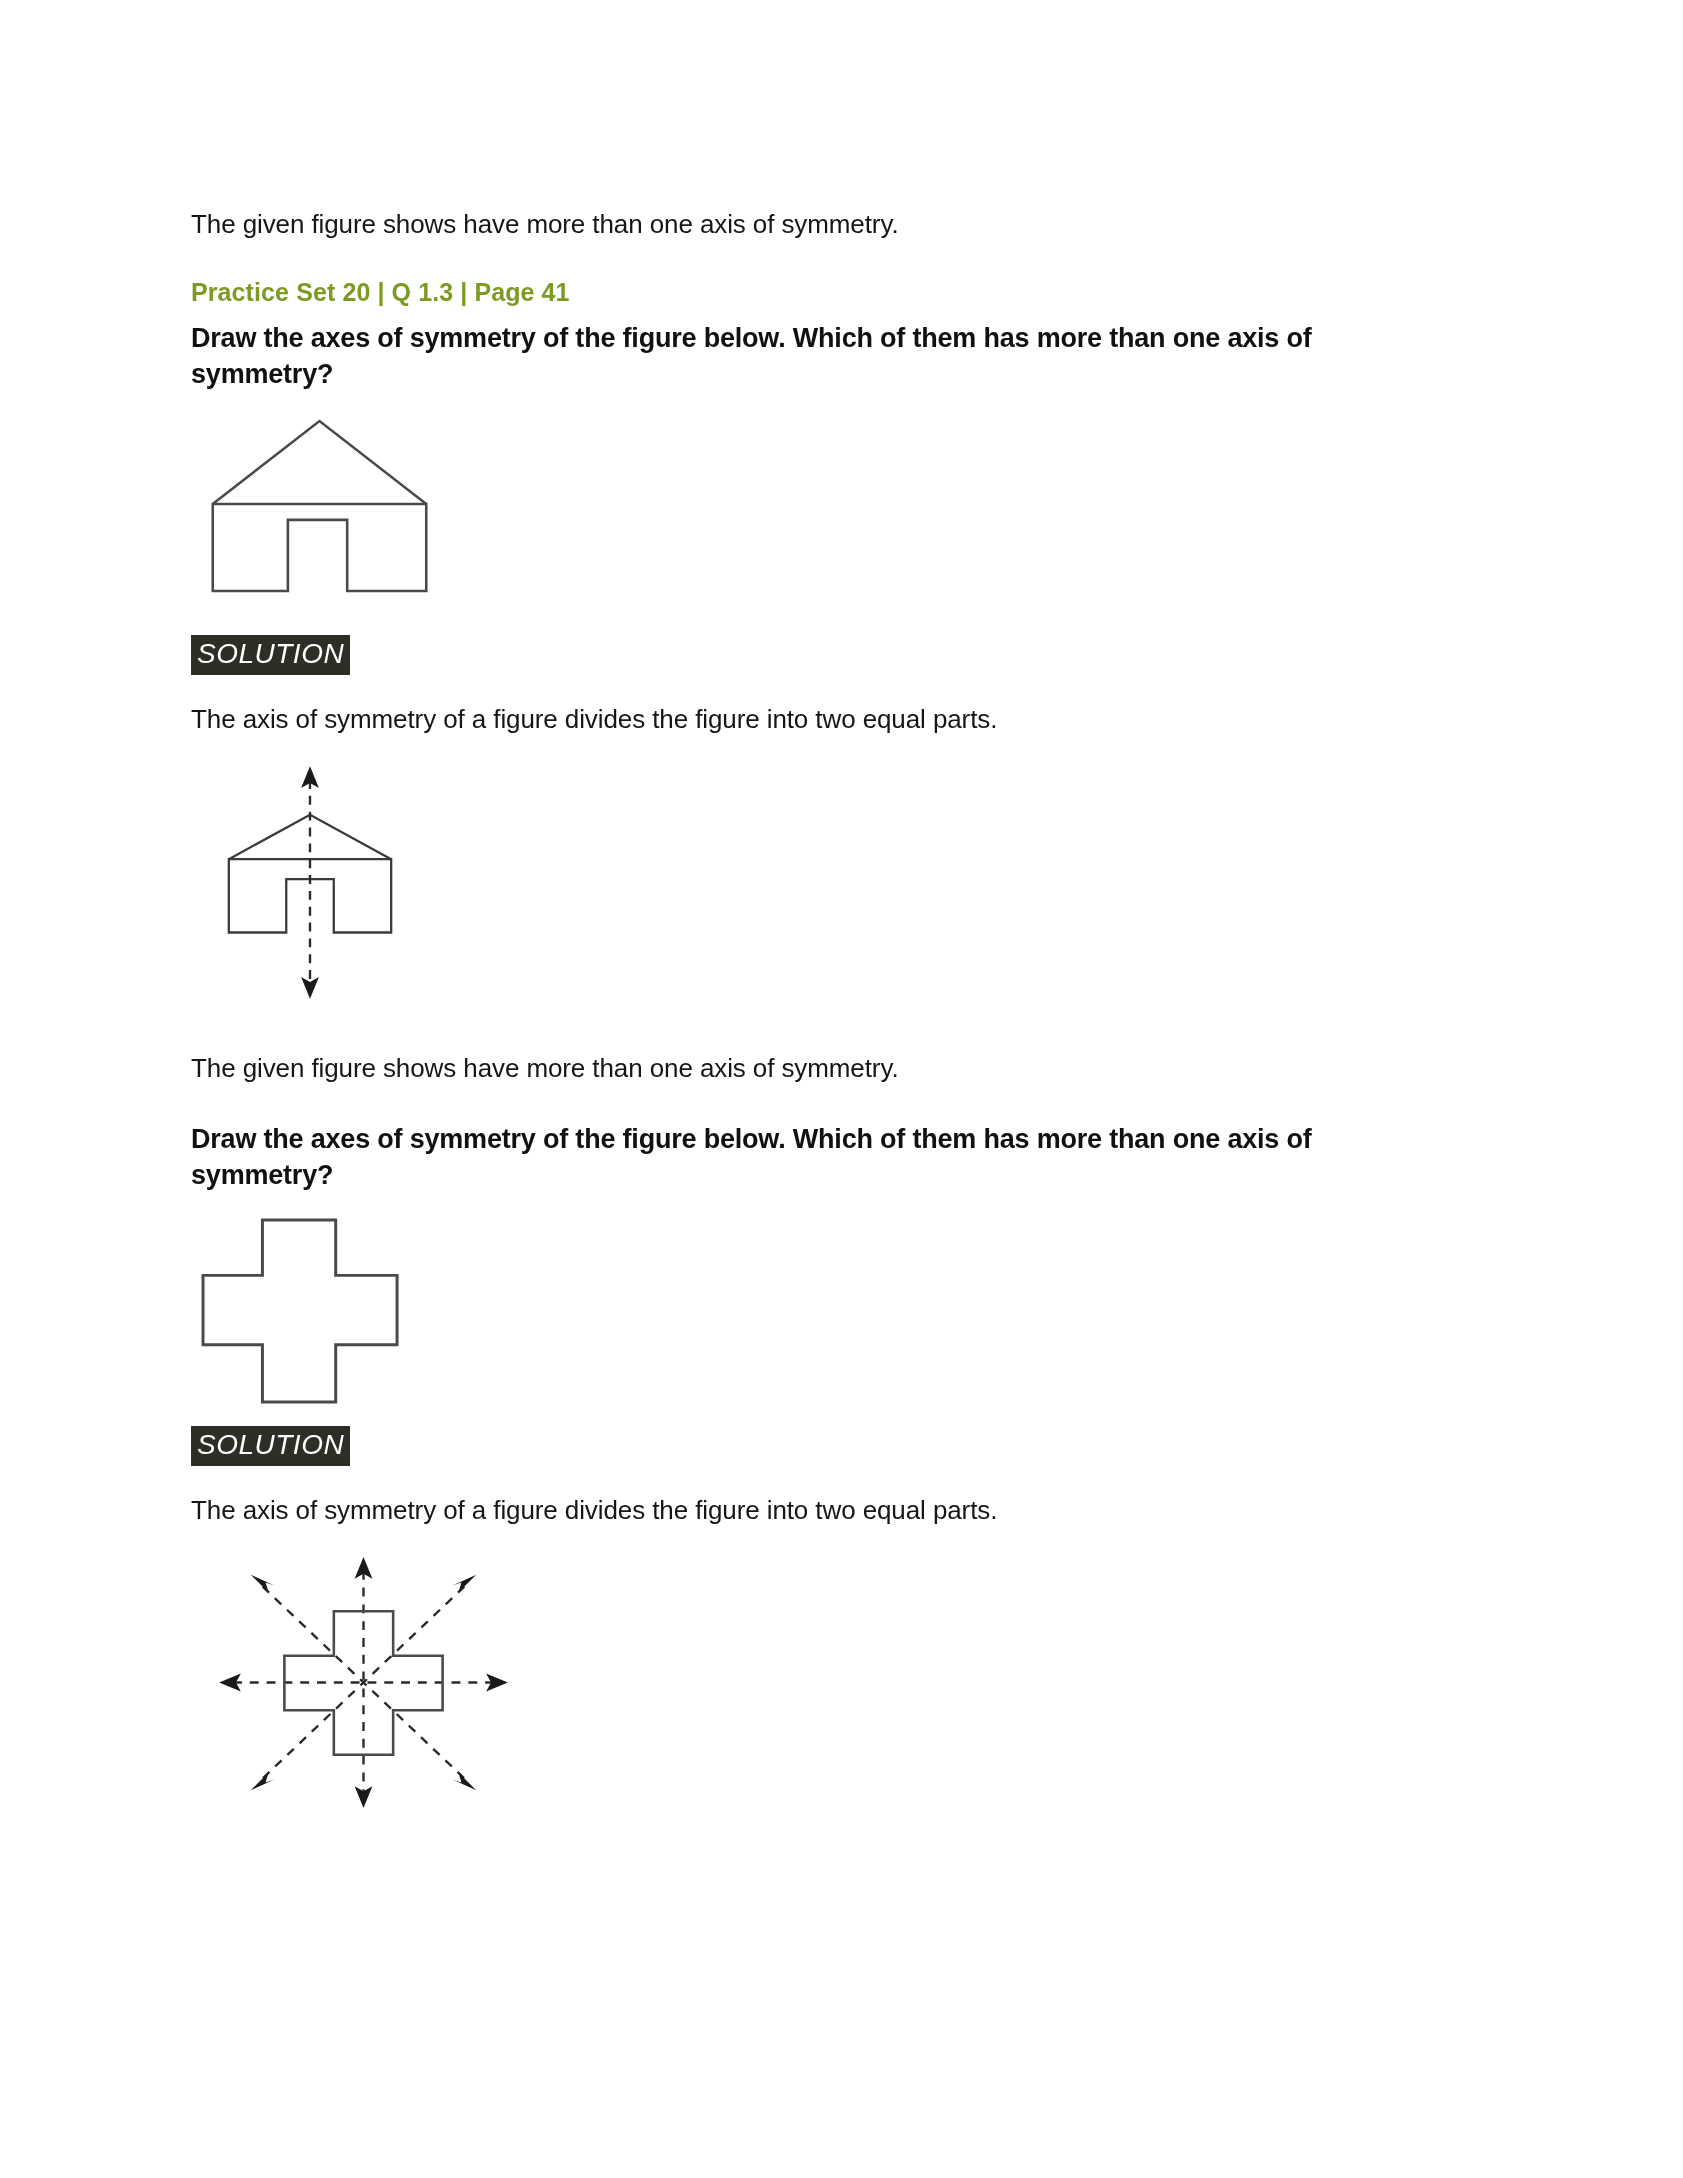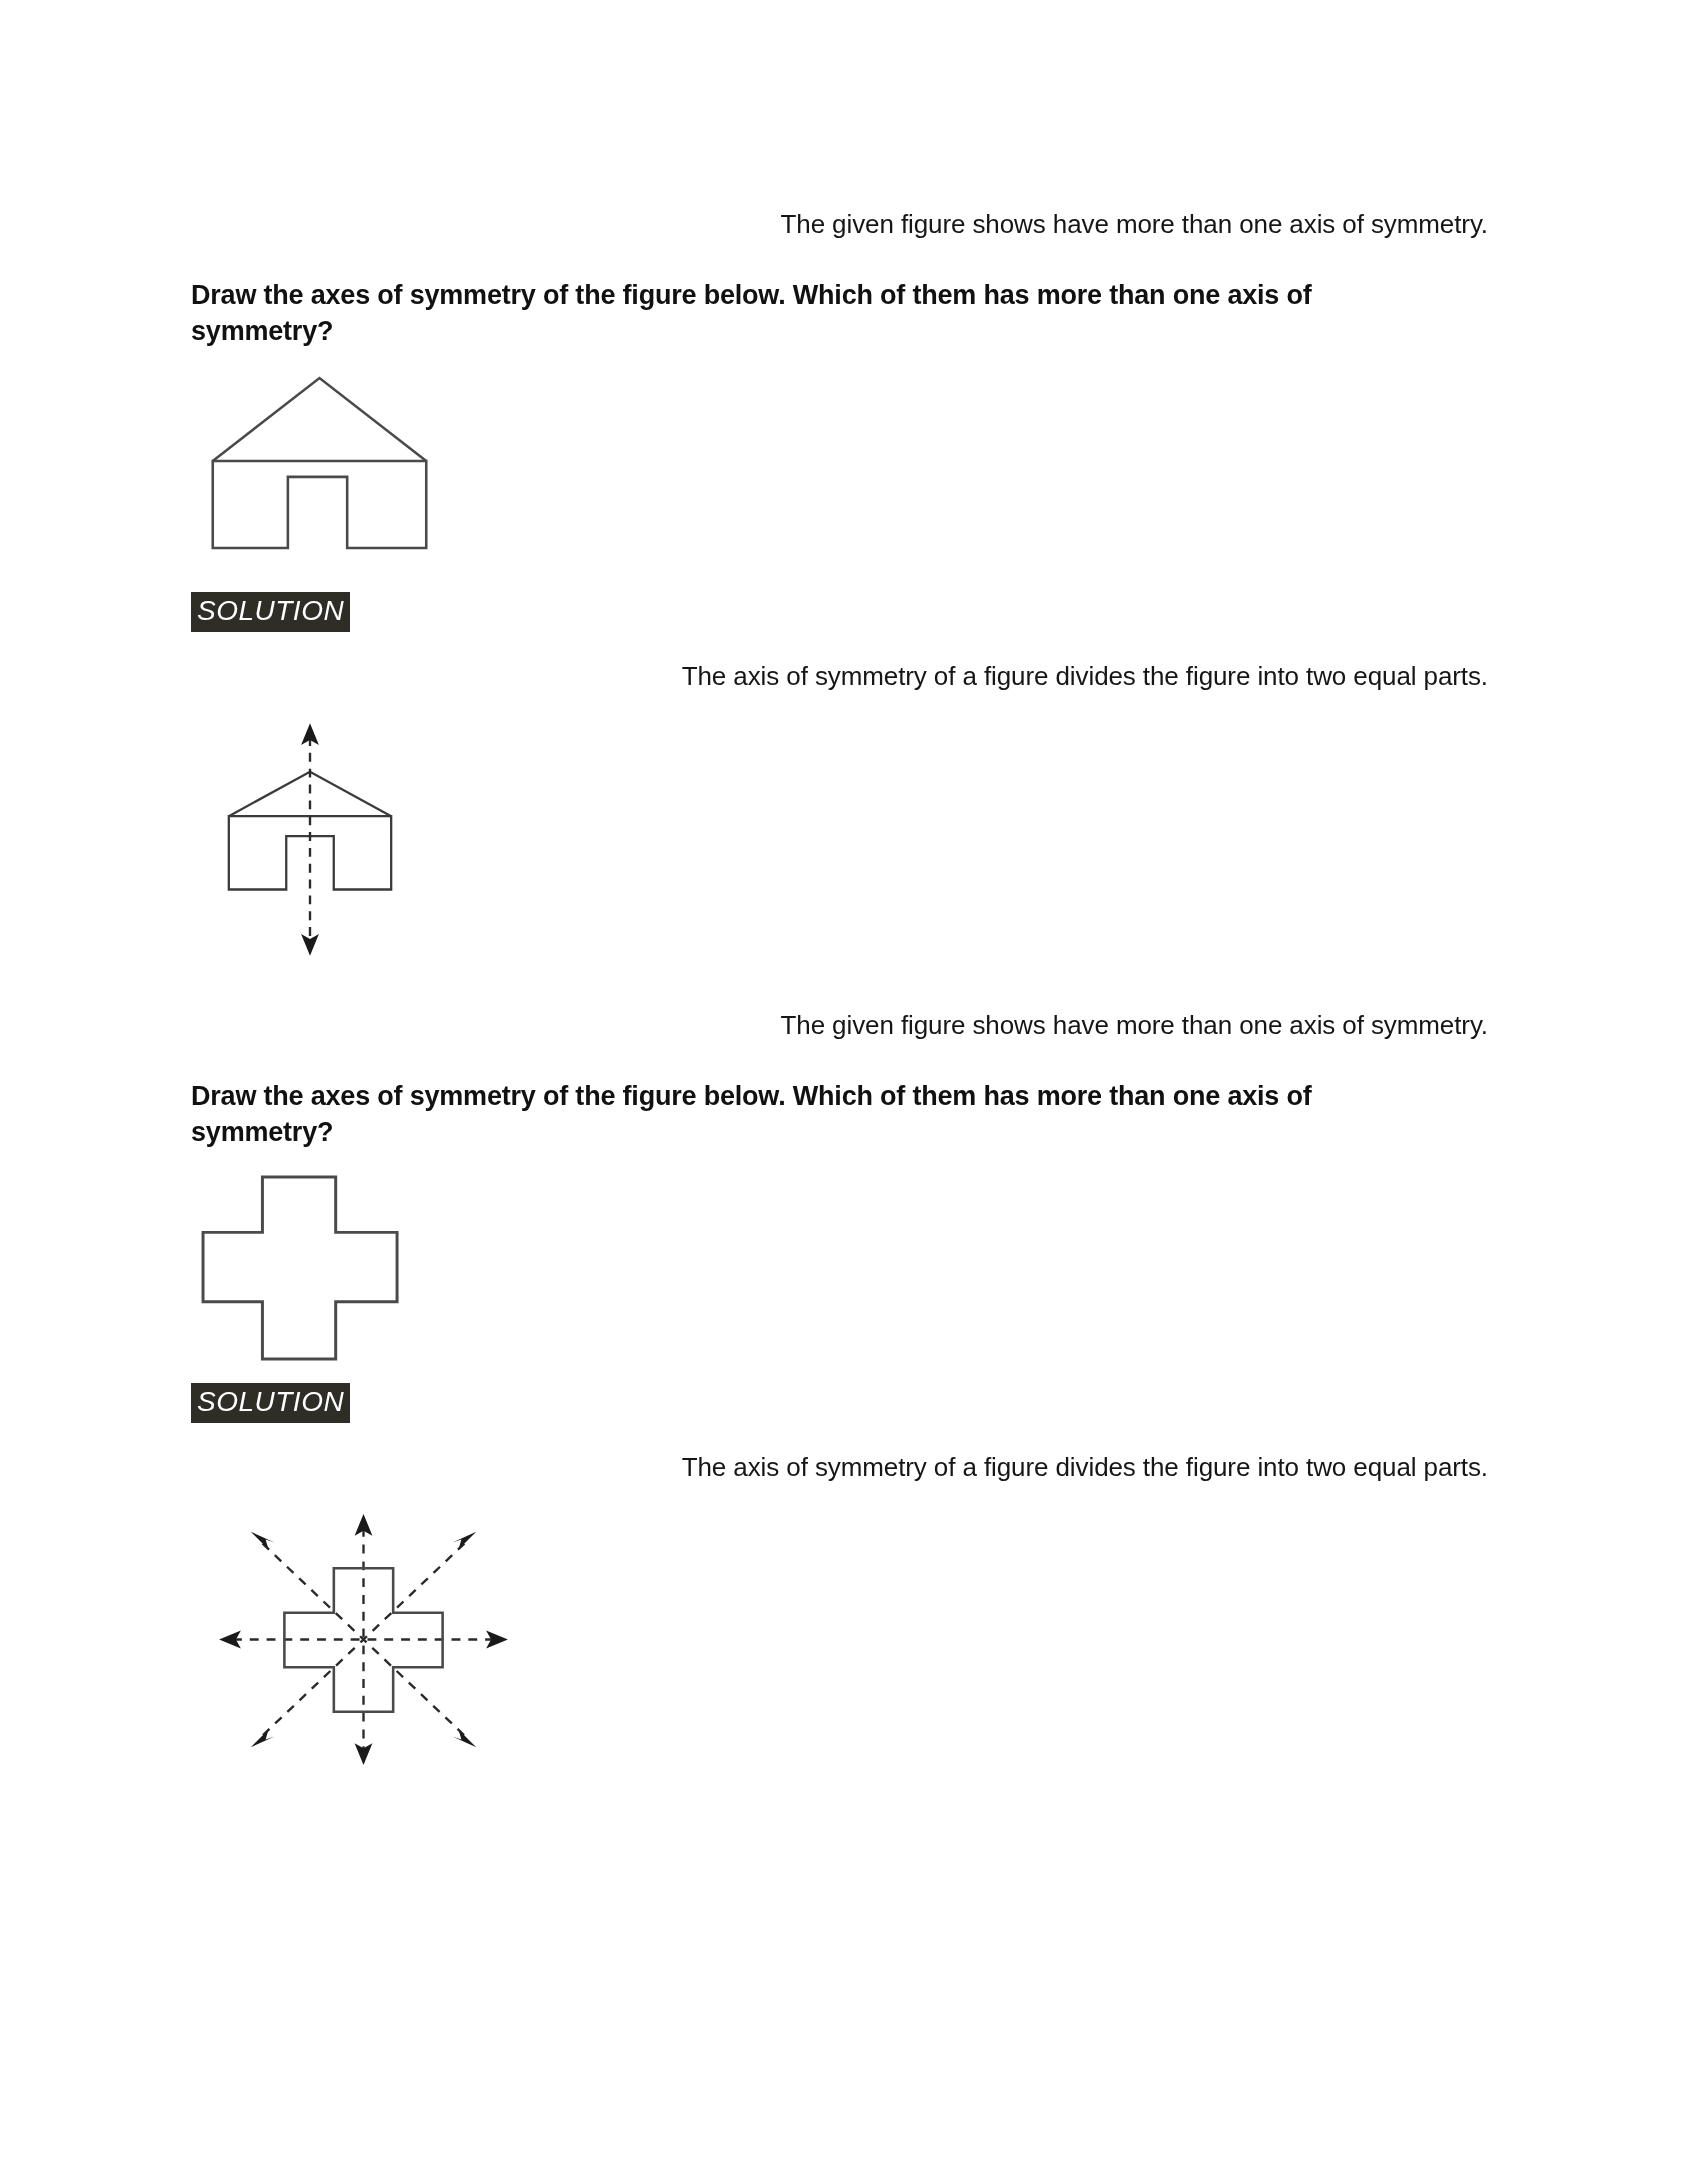--- a/index.html
+++ b/index.html
@@ -28,21 +28,20 @@
     top: 0;
     width: 1297px;
   }
 
   .para {
     font-size: 26px;
     line-height: 1.45;
     color: #161616;
     letter-spacing: -0.1px;
     font-family: "Liberation Sans", sans-serif;
-    text-align: right;
   }
 
   .qhead {
     font-size: 25px;
     font-weight: bold;
     color: #7d9b23;
     letter-spacing: 0.1px;
     font-family: "Liberation Sans", sans-serif;
   }
 
@@ -82,20 +81,21 @@
 </head>
 <body>
 
 <div class="page">
   <div class="content">
 
     <div style="height:206px"></div>
     <div class="para">The given figure shows have more than one axis of symmetry.</div>
 
     <div class="mt-34"></div>
+    <div class="qhead">Practice Set 20 | Q 1.3 | Page 41</div>
 
     <div class="mt-14"></div>
     <div class="qtext">Draw the axes of symmetry of the figure below. Which of them has more than one axis of symmetry?</div>
 
     <div class="mt-20 fig-wrap">
       <svg width="257" height="188" viewBox="0 0 260 190" aria-hidden="true">
         <g fill="none" stroke="#4a4a4a" stroke-width="2.6" stroke-linejoin="miter" stroke-linecap="butt">
 
           <path d="M 22 92 L 130 8 L 238 92"></path>
 

